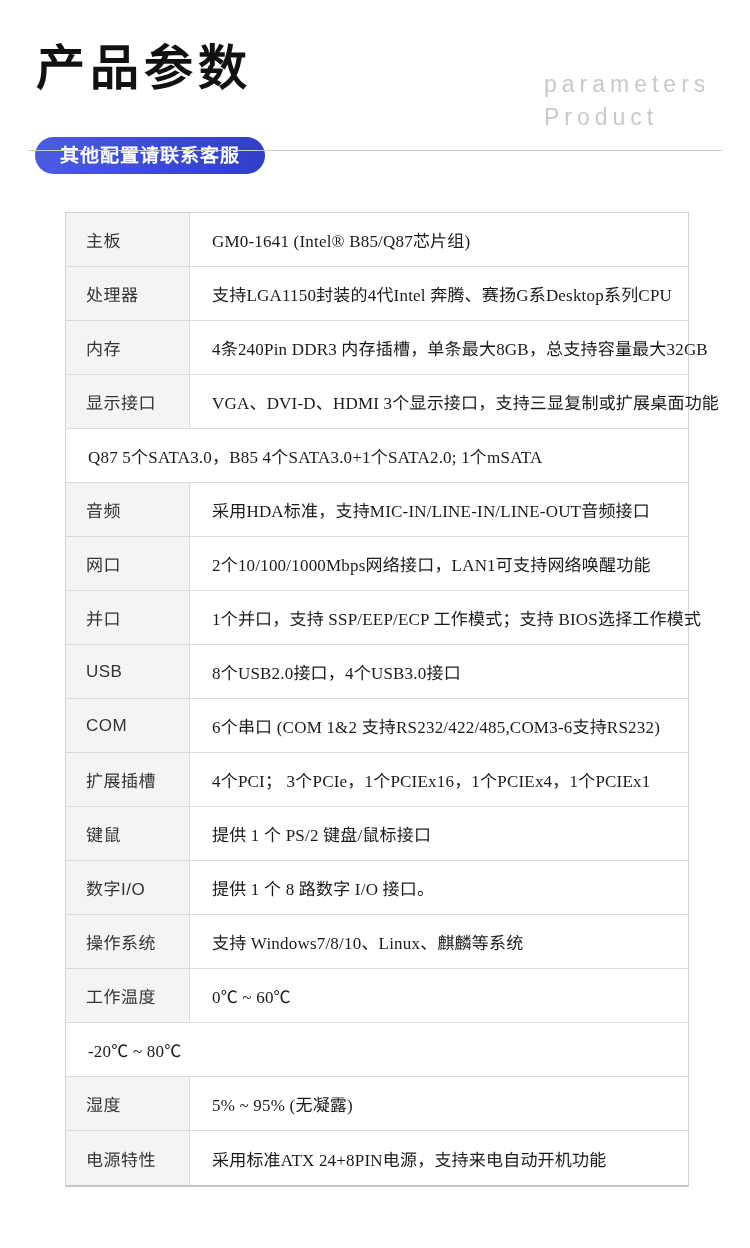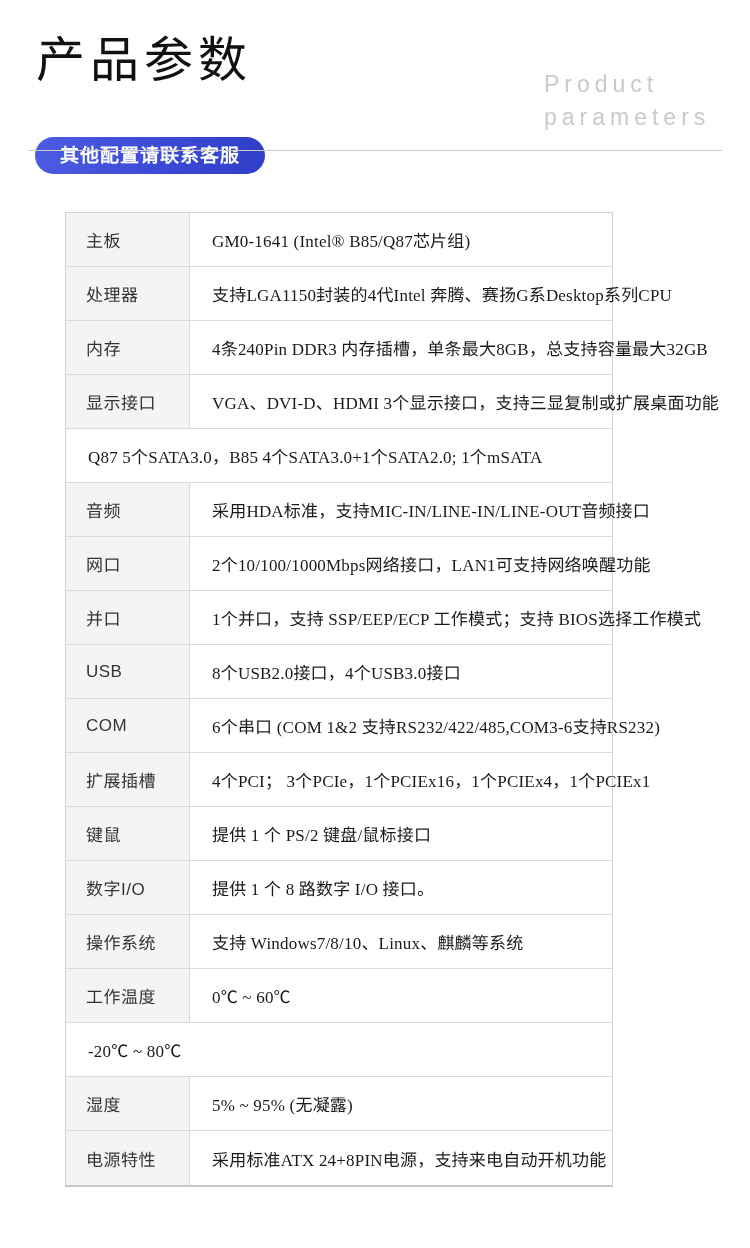--- a/index.html
+++ b/index.html
@@ -10,23 +10,23 @@
     position: relative;
     overflow: hidden;
     font-family: "Liberation Sans", "DejaVu Sans", sans-serif;
     color: #1a1a1a;
   }
 
   
   .page-title {
     position: absolute;
     left: 36px;
-    top: 32px;
+    top: 40px;
     font-size: 49px;
-    font-weight: 400;
+    font-weight: 700;
     letter-spacing: 5px;
     color: #111111;
     line-height: 1.15;
   }
   .badge {
     position: absolute;
     left: 35px;
     top: 96px;
     height: 37px;
     line-height: 37px;
@@ -58,21 +58,21 @@
     width: 694px;
     height: 0;
     border-top: 1px solid #cccccc;
   }
 
   
   .spec-table {
     position: absolute;
     left: 65px;
     top: 212px;
-    width: 548px;
+    width: 624px;
     border: 1px solid #d2d2d2;
     border-bottom: 2px solid #c6c6c6;
     background: #ffffff;
   }
   .spec-row {
     display: grid;
     grid-template-columns: 124px 1fr;
     min-height: 54px;
     border-bottom: 1px solid #dadada;
   }
@@ -100,22 +100,22 @@
   }
 </style>
 </head>
 <body>
 
 <h1 class="page-title">产品参数</h1>
 
 <div class="badge">其他配置请联系客服</div>
 
 <div class="subtitle">
+  <div>parameters</div>
   <div>Product</div>
-  <div>parameters</div>
 </div>
 
 <div class="header-divider"></div>
 
 <div class="spec-table">
 
   <div class="spec-row">
     <div class="spec-label">主板</div>
     <div class="spec-value">GM0-1641 (Intel® B85/Q87芯片组)</div>
   </div>

